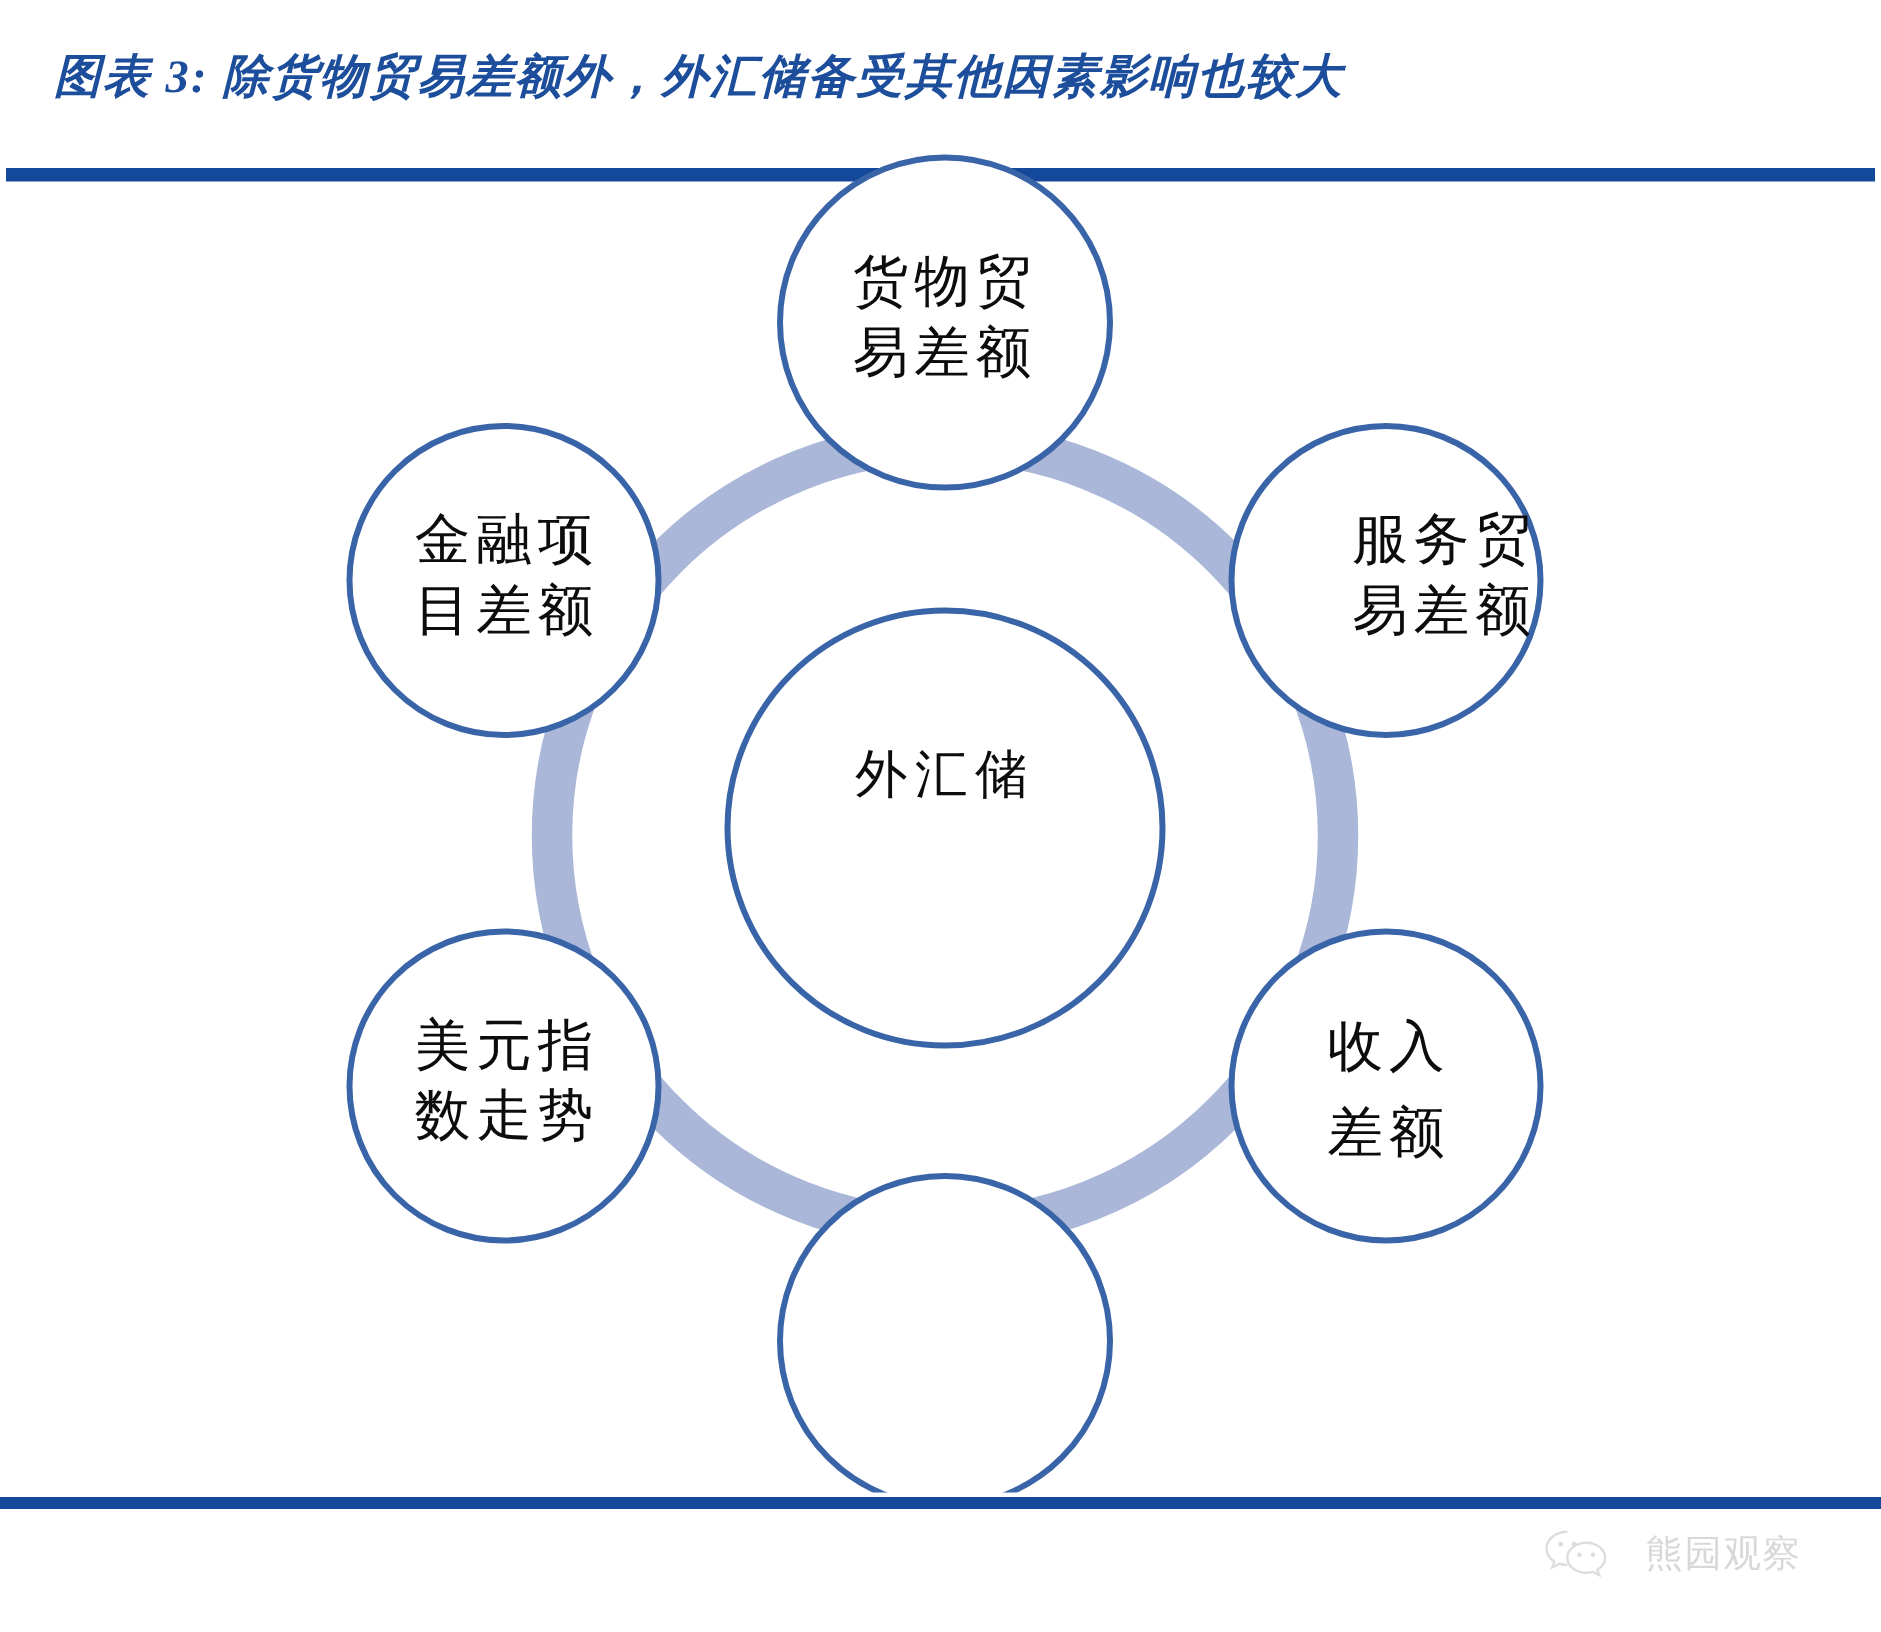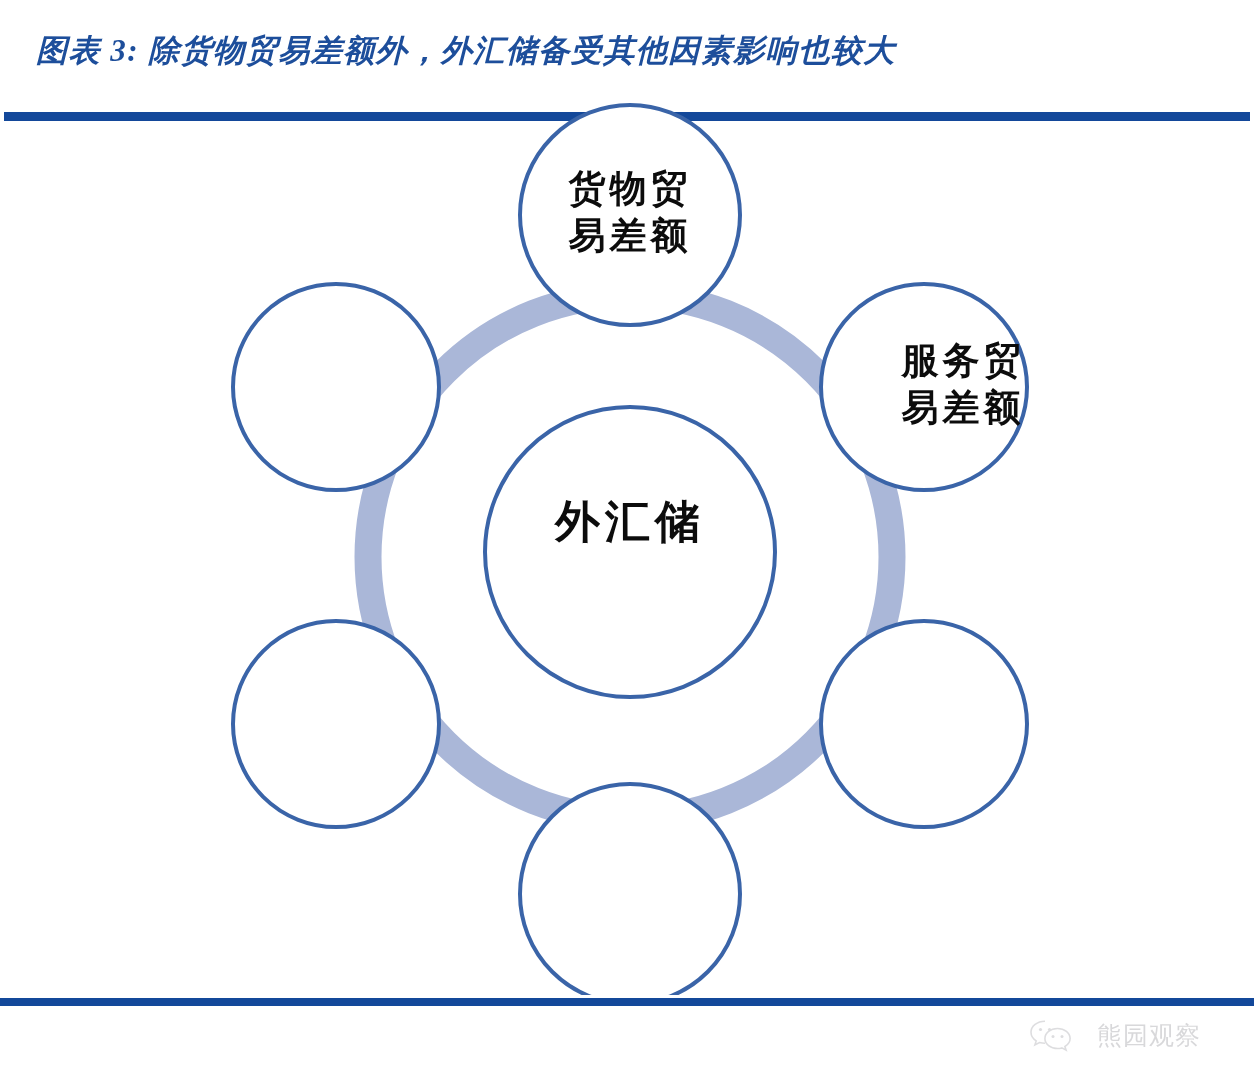--- a/index.html
+++ b/index.html
@@ -100,29 +100,29 @@
     width: 1254px;
     height: 895px;
   }
   #diagram svg { display: block; }
 
   .node-label {
     position: absolute;
     text-align: center;
     color: #0c0c0c;
     font-family: "Liberation Serif", "DejaVu Serif", serif;
-    font-weight: bold;
+    font-weight: normal;
     line-height: 1.26;
     letter-spacing: 4px;
     pointer-events: none;
     white-space: pre-line;
   }
   .satellite-label { font-size: 37px; }
   .center-label {
-    font-size: 45px;
+    font-size: 35px;
     letter-spacing: 5px;
     line-height: 1.24;
   }
 
   .node-hit {
     position: absolute;
     border-radius: 50%;
     cursor: pointer;
   }
 </style>
@@ -151,23 +151,26 @@
 
       <circle cx="630" cy="452" r="145" fill="#ffffff" stroke="#3a64a8" stroke-width="4"></circle>
     </svg>
 
     <div class="node-label center-label" style="left:485px; top:395px; width:290px;"><span>外汇储</span><br></div>
 
     <div class="node-label satellite-label" style="left:510px; top:66px; width:240px;"><span>货物贸</span><br><span>易差额</span></div>
 
     <div class="node-label satellite-label" style="left:843px; top:238px; width:240px;"><span>服务贸</span><br><span>易差额</span></div>
 
+    <div class="node-label satellite-label" style="left:806px; top:570px; width:240px; line-height:1.55;"><span>收入</span><br><span>差额</span></div>
 
 
+    <div class="node-label satellite-label" style="left:218px; top:575px; width:240px;"><span>美元指</span><br><span>数走势</span></div>
 
+    <div class="node-label satellite-label" style="left:218px; top:238px; width:240px;"><span>金融项</span><br><span>目差额</span></div>
 
     <div class="node-hit" style="left:520px; top:5px;   width:220px; height:220px;"></div>
     <div class="node-hit" style="left:821px; top:184px; width:206px; height:206px;"></div>
     <div class="node-hit" style="left:821px; top:521px; width:206px; height:206px;"></div>
     <div class="node-hit" style="left:520px; top:684px; width:220px; height:220px;"></div>
     <div class="node-hit" style="left:233px; top:521px; width:206px; height:206px;"></div>
     <div class="node-hit" style="left:233px; top:184px; width:206px; height:206px;"></div>
     <div class="node-hit" style="left:485px; top:307px; width:290px; height:290px;"></div>
   </div>
 

